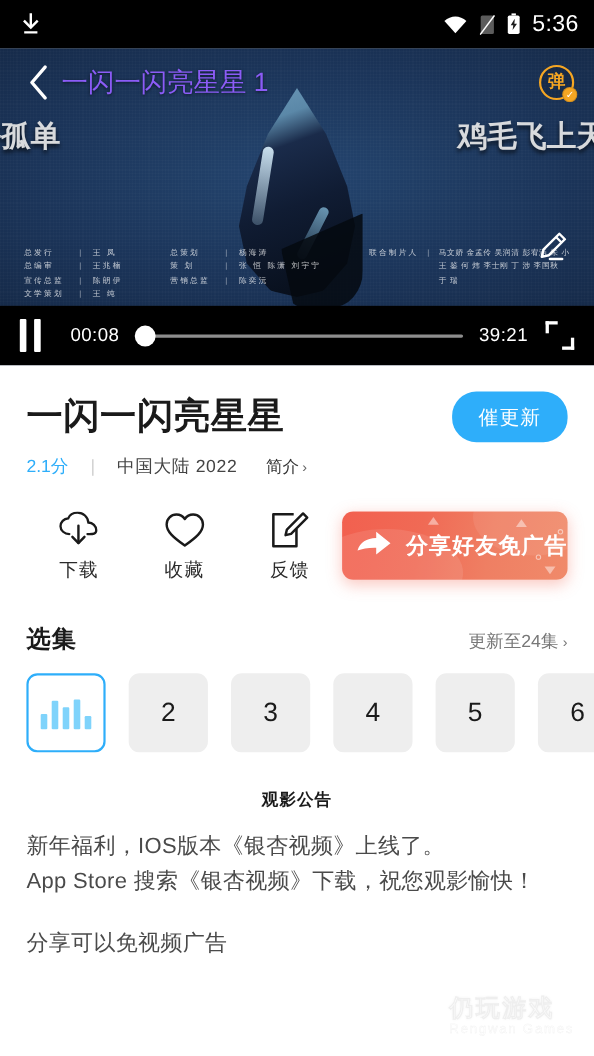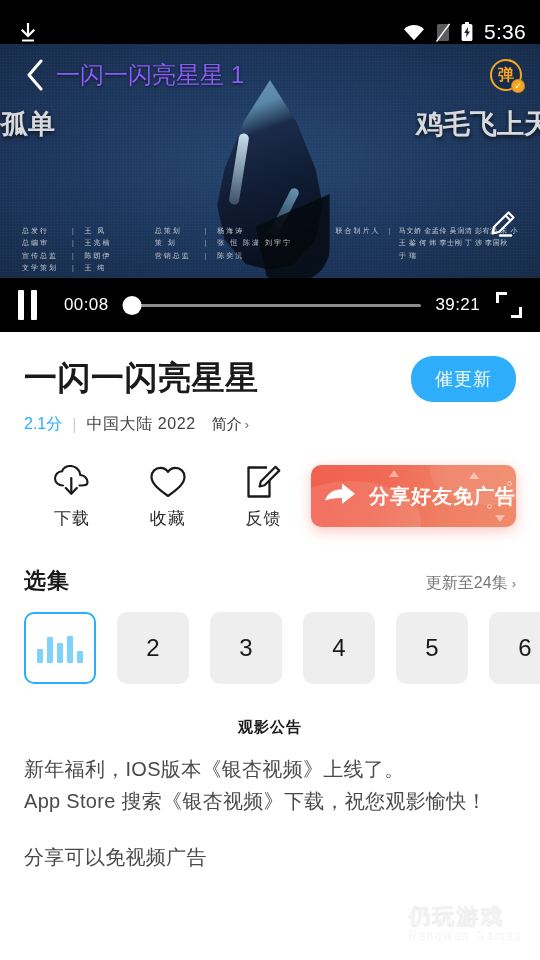--- a/index.html
+++ b/index.html
@@ -6,21 +6,21 @@
   html,body { width:540px; height:960px; overflow:hidden; }
   body {
     font-family:"Liberation Sans","DejaVu Sans",sans-serif;
     background:#ffffff; color:#1a1a1a;
     -webkit-font-smoothing:antialiased;
   }
 
   
   .statusbar{
     height:44px; background:#000; color:#fff;
-    display:flex; align-items:flex-end; padding:0 14px 0 18px;
+    display:flex; align-items:center; padding:0 14px 0 18px;
   }
   .sb-left{display:flex;align-items:center;gap:10px;}
   .sb-right{margin-left:auto;display:flex;align-items:center;gap:11px;}
   .sb-time{font-size:21px;font-weight:400;letter-spacing:.3px;}
   .dl-icon{display:block;}
   .wifi-icon,.sim-icon,.batt-icon{display:block;}
 
   
   .player{
     position:relative; width:540px; height:288px;
@@ -151,21 +151,21 @@
   .fullscreen{margin-left:16px;width:26px;height:26px;position:relative;}
   .fullscreen span{position:absolute;width:11px;height:11px;}
   .fs-tl{left:0;top:0;border-left:3px solid #fff;border-top:3px solid #fff;}
   .fs-br{right:0;bottom:0;border-right:3px solid #fff;border-bottom:3px solid #fff;}
 
   
   .info{padding:24px 24px 0;}
   .info-row{display:flex;align-items:flex-start;}
   .show-title{font-size:33px;font-weight:700;letter-spacing:.5px;}
   .meta{
-    display:flex;align-items:center;gap:10px;margin-top:13px;
+    display:flex;align-items:center;gap:20px;margin-top:13px;
     font-size:16px;color:#555;
   }
   .score{color:#2eaefa;font-weight:500;}
   .meta-div{color:#d0d0d0;}
   .region-year{color:#444;letter-spacing:.6px;}
   .brief{color:#333;margin-left:6px;display:flex;align-items:center;gap:3px;font-size:15px;}
   .brief .chev{color:#666;font-size:13px;}
   .urge-btn{
     margin-left:auto; background:#2eaefa; color:#fff;
     border:none; border-radius:22px;

